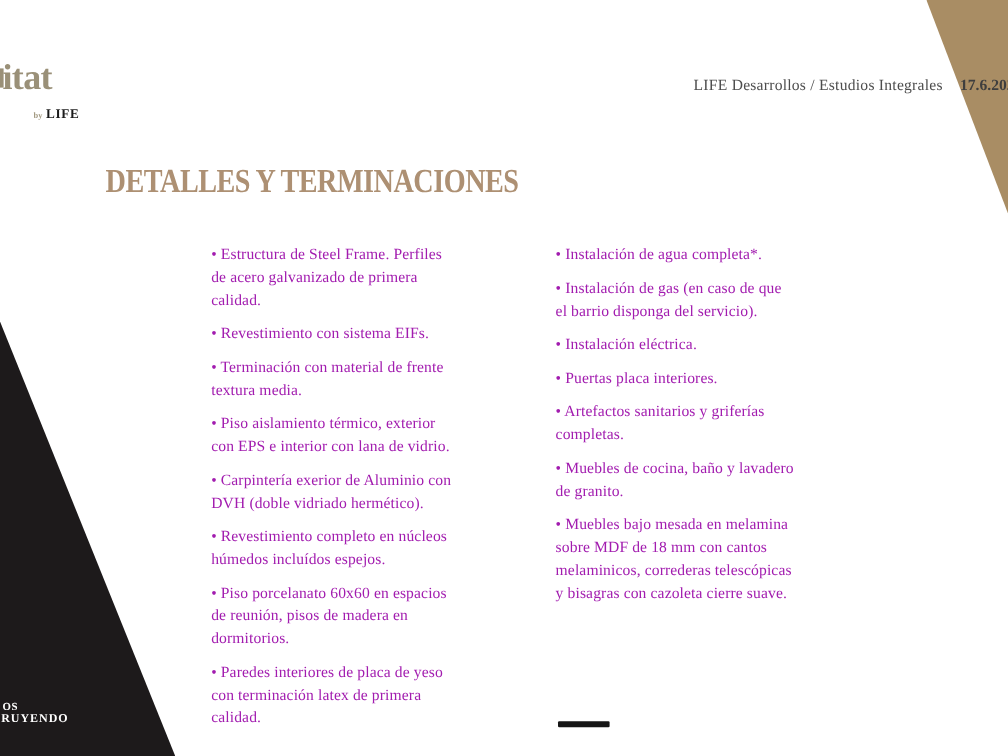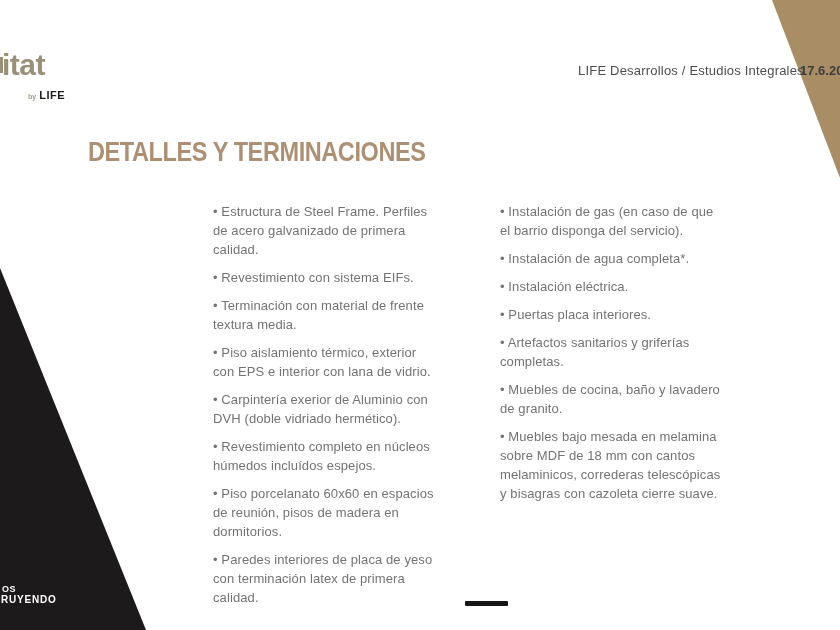--- a/index.html
+++ b/index.html
@@ -1,21 +1,21 @@
 <!DOCTYPE html>
 <html><head>
 <meta charset="utf-8">
 <style>
   html,body { margin:0; padding:0; background:#e8e8e8; }
   .slide {
     position:relative;
     width:840px; height:630px;
     background:#ffffff;
     overflow:hidden;
-    font-family:Liberation Sans, sans-serif;
+    font-family:Liberation Serif, serif;
   }
 
   
   .tri-tan {
     position:absolute; left:770px; top:0; width:70px; height:178px;
     background:#a98d64;
     clip-path:polygon(2px 0, 70px 0, 70px 178px);
   }
   .tri-black {
     position:absolute; left:0; top:268px; width:146px; height:362px;
@@ -52,21 +52,21 @@
     position:absolute; left:88px; top:136px;
     font-size:28px; font-weight:800; color:#ad9073;
     letter-spacing:-0.5px; white-space:nowrap;
     transform:scaleX(0.84); transform-origin:0 0;
     margin:0;
   }
 
   
   .col {
     position:absolute; top:202px;
-    font-size:13px; line-height:19px; color:#737373; letter-spacing:0.1px;margin-left:37px;
+    font-size:13px; line-height:19px; color:#a21caf; letter-spacing:0.1px;
   }
   .col-left  { left:176px; width:262px; }
   .col-right { left:463px; width:276px; }
   .col p { margin:0 0 9px 0; white-space:pre-line; }
 
   
   .footer-line1 {
     position:absolute; left:2px; top:584px; z-index:2;
     font-size:9px; font-weight:600; color:#ffffff; letter-spacing:0.5px;
   }
@@ -115,23 +115,23 @@
 húmedos incluídos espejos.</p>
     <p>• Piso porcelanato 60x60 en espacios
 de reunión, pisos de madera en
 dormitorios.</p>
     <p>• Paredes interiores de placa de yeso
 con terminación latex de primera
 calidad.</p>
   </div>
 
   <div class="col col-right">
+    <p>• Instalación de agua completa*.</p>
     <p>• Instalación de gas (en caso de que
 el barrio disponga del servicio).</p>
-    <p>• Instalación de agua completa*.</p>
     <p>• Instalación eléctrica.</p>
     <p>• Puertas placa interiores.</p>
     <p>• Artefactos sanitarios y griferías
 completas.</p>
     <p>• Muebles de cocina, baño y lavadero
 de granito.</p>
     <p>• Muebles bajo mesada en melamina
 sobre MDF de 18 mm con cantos
 melaminicos, correderas telescópicas
 y bisagras con cazoleta cierre suave.</p>

